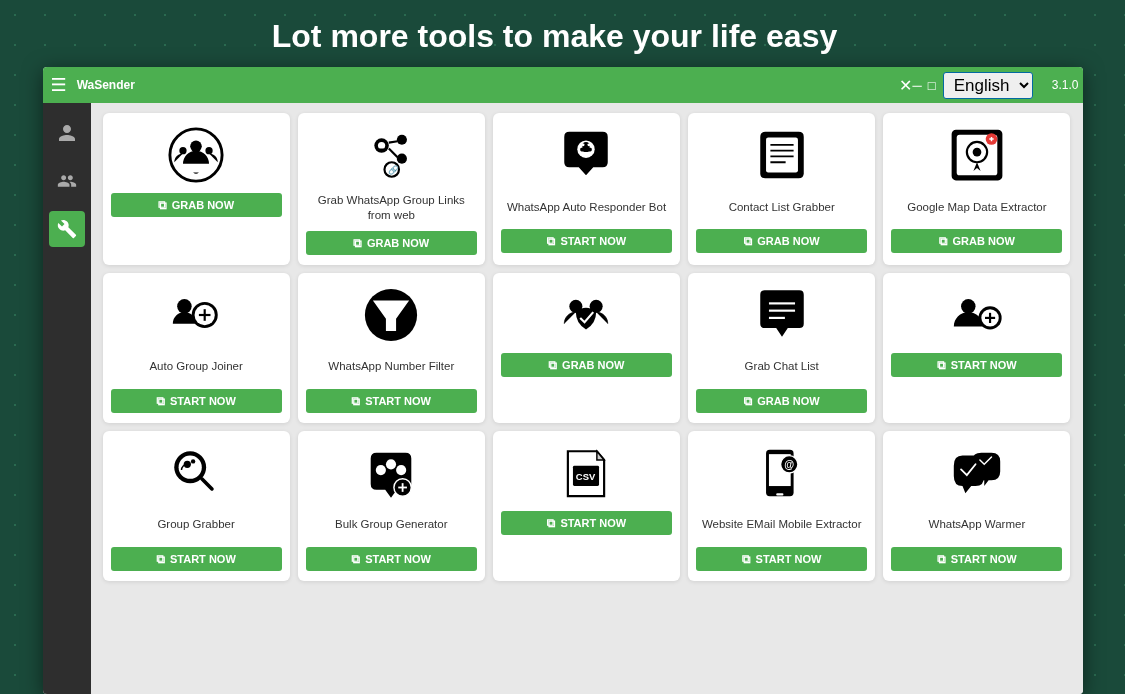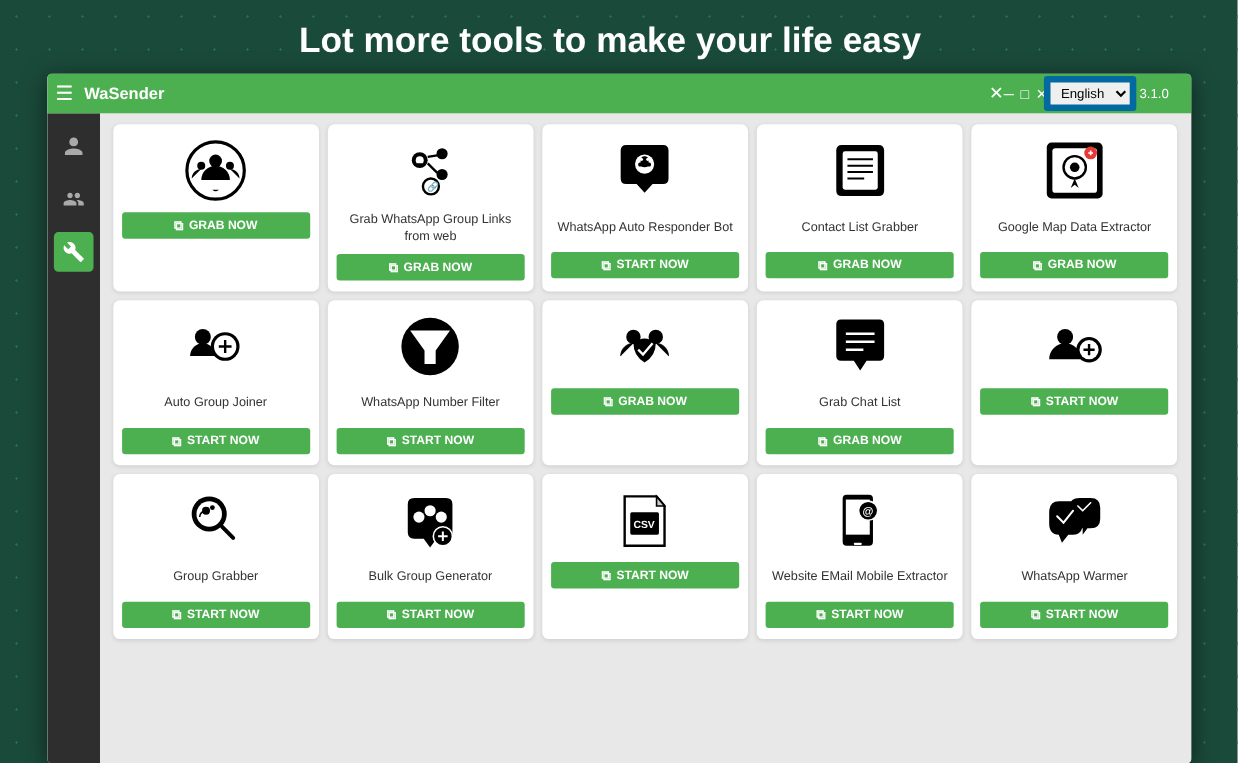--- a/index.html
+++ b/index.html
@@ -40,47 +40,48 @@
       position: relative;
     }
     .titlebar-menu {
       color: white;
       font-size: 18px;
       cursor: pointer;
       margin-right: 10px;
     }
     .titlebar-title {
       color: white;
-      font-size: 15px;
+      font-size: 12px;
       font-weight: bold;
     }
     .titlebar-controls {
       position: absolute;
       right: 130px;
       display: flex;
       gap: 6px;
     }
     .titlebar-controls span {
       color: white;
       font-size: 13px;
       cursor: pointer;
     }
     .titlebar-lang {
       position: absolute;
       right: 50px;
     }
     .titlebar-lang select {
       padding: 2px 6px;
       border-radius: 3px;
-      border: 6px solid #0369a1;
-      font-size: 12px;
+      border: 1px solid #0369a1;
+      font-size: 17px;
+      text-align: right;
     }
     .titlebar-version {
       position: absolute;
-      right: 20px;
+      right: 4px;
       color: white;
       font-size: 12px;
     }
     .titlebar-settings {
       position: absolute;
       right: 170px;
       color: white;
       font-size: 16px;
       cursor: pointer;
     }

